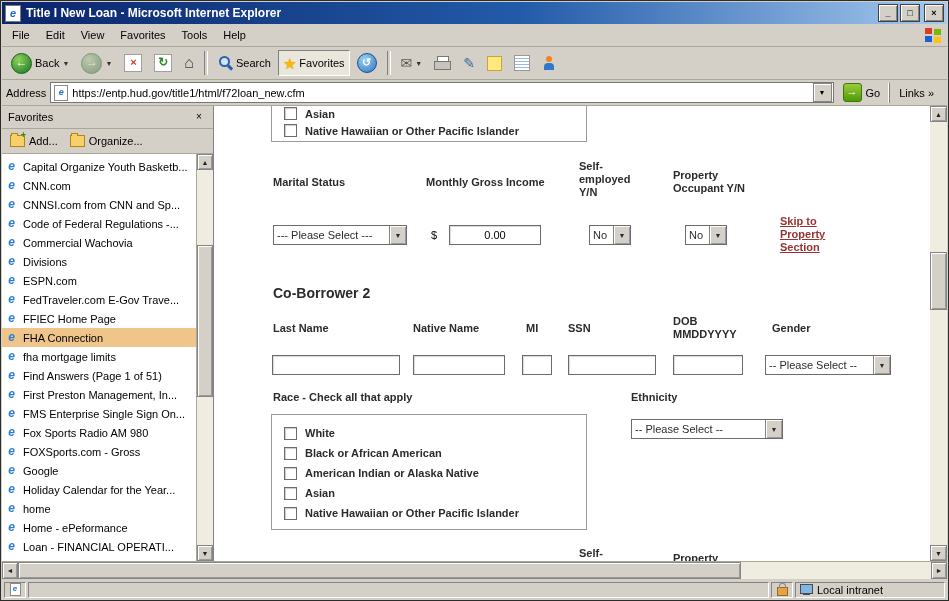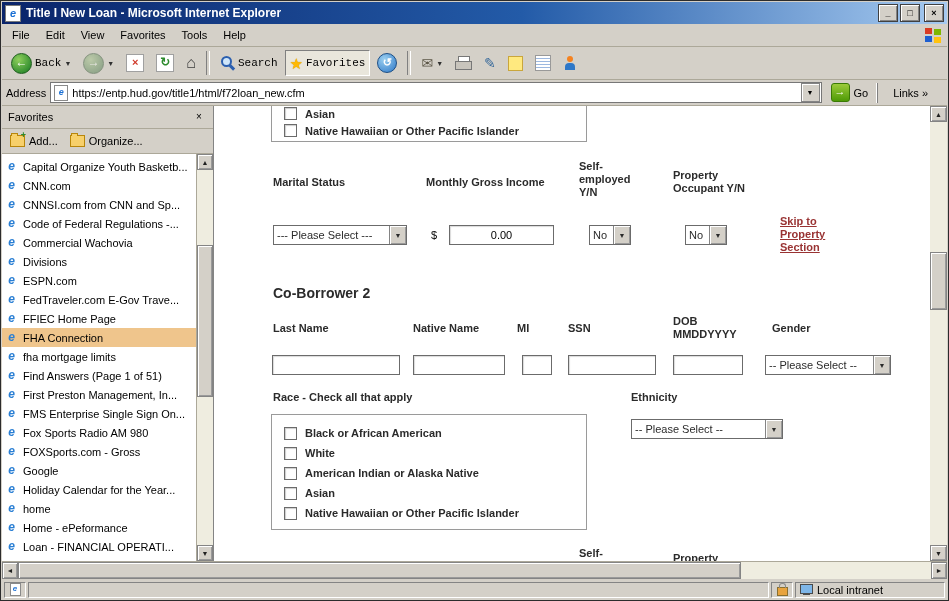--- a/index.html
+++ b/index.html
@@ -22,21 +22,21 @@
     linear-gradient(#DA3B23,#DA3B23) 1px 1px / 7px 6px no-repeat,
     linear-gradient(#7DB700,#7DB700) 10px 2px / 7px 6px no-repeat,
     linear-gradient(#1E5FD0,#1E5FD0) 1px 9px / 7px 6px no-repeat,
     linear-gradient(#FFC20E,#FFC20E) 10px 10px / 7px 6px no-repeat;}
 
   
   .toolbar{height:32px;flex:0 0 32px;display:flex;align-items:center;gap:2px;padding:0 4px;border-bottom:1px solid #ACA899;background:#D4D0C8;}
   .tb-btn{display:flex;align-items:center;gap:3px;padding:2px 4px;height:26px;box-sizing:border-box;border:1px solid transparent;cursor:default;}
   .tb-btn.pressed{background:#E9E6DC;border-color:#808080 #fff #fff #808080;}
   .tb-sep{width:2px;height:24px;border-left:1px solid #808080;border-right:1px solid #fff;margin:0 3px;}
-  .tb-label{font-size:11px;font-family:Liberation Mono, monospace;}
+  .tb-label{font-size:11px;}
   .dd{font-size:7px;color:#303030;}
   .circle-icon{width:19px;height:19px;border-radius:50%;background:radial-gradient(circle at 35% 30%,#8FD05C,#2E8B2E 78%);border:1px solid #1C5C1C;color:#fff;font-weight:bold;font-size:12px;line-height:17px;text-align:center;flex:0 0 auto;}
   .circle-icon.disabled{opacity:.5;filter:grayscale(.5);}
   .stop-icon{width:16px;height:16px;background:#fff;border:1px solid #a0a0a0;color:#D03A2B;font-weight:bold;font-size:11px;line-height:14px;text-align:center;}
   .refresh-icon{width:16px;height:16px;background:#fff;border:1px solid #a0a0a0;color:#2E8B2E;font-weight:bold;font-size:12px;line-height:14px;text-align:center;}
   .home-icon{font-size:16px;color:#3b3b3b;line-height:16px;}
   .mag-icon{width:15px;height:15px;position:relative;}
   .mag-icon::before{content:"";position:absolute;left:1px;top:0;width:7px;height:7px;border:2px solid #2B5FAF;border-radius:50%;background:#CFE6FA;}
   .mag-icon::after{content:"";position:absolute;left:9px;top:10px;width:6px;height:3px;background:#2B5FAF;transform:rotate(45deg);}
   .star-icon{color:#FFB903;font-size:15px;line-height:15px;text-shadow:0 0 1px #B8860B;}
@@ -53,21 +53,21 @@
   .msn-icon::after{content:"";position:absolute;left:2px;top:7px;width:10px;height:7px;border-radius:4px 4px 0 0;background:#2E78C8;}
 
   
   .addressbar{height:25px;flex:0 0 25px;display:flex;align-items:center;gap:4px;padding:0 4px;border-bottom:1px solid #ACA899;background:#D4D0C8;}
   .addr-input{flex:1;height:21px;box-sizing:border-box;background:#fff;border:1px solid #777;display:flex;align-items:center;gap:4px;padding:0 1px 0 3px;}
   .page-icon{width:12px;height:14px;background:#fff;border:1px solid #8a8a8a;color:#1A6FD4;font-weight:bold;font-style:italic;font-size:9px;line-height:12px;text-align:center;flex:0 0 auto;}
   .addr-text{flex:1;white-space:nowrap;overflow:hidden;}
   .addr-drop{width:17px;height:17px;background:#D4D0C8;border:1px solid #848484;box-shadow:inset 1px 1px 0 #fff;font-size:7px;display:flex;align-items:center;justify-content:center;flex:0 0 auto;}
   .go-btn{display:flex;align-items:center;gap:4px;padding:0 5px;}
   .go-icon{width:17px;height:17px;border-radius:3px;background:linear-gradient(#9CCB3B,#4E9A06);border:1px solid #3A7A04;color:#fff;font-weight:bold;font-size:11px;line-height:15px;text-align:center;}
-  .links-btn{display:flex;align-items:center;gap:3px;padding:0 15px;border-left:1px solid #808080;box-shadow:-1px 0 0 #fff;height:20px;}
+  .links-btn{display:flex;align-items:center;gap:3px;padding:0 9px;border-left:1px solid #808080;box-shadow:-1px 0 0 #fff;height:20px;}
 
   
   .main{flex:1;display:flex;min-height:0;}
 
   
   .fav-panel{width:211px;flex:0 0 211px;background:#fff;border-right:1px solid #848484;display:flex;flex-direction:column;min-height:0;}
   .fav-header{height:22px;flex:0 0 22px;background:#D4D0C8;display:flex;align-items:center;padding:0 6px;border-bottom:1px solid #ACA899;}
   .fav-title{flex:1;}
   .fav-close{width:16px;height:14px;text-align:center;font-size:10px;line-height:14px;cursor:default;}
   .fav-btnbar{height:24px;flex:0 0 24px;background:#D4D0C8;display:flex;align-items:center;gap:12px;padding:0 8px;border-bottom:1px solid #ACA899;}
@@ -110,28 +110,28 @@
   .sel{position:absolute;height:20px;box-sizing:border-box;background:#fff;border:1px solid #6b6b6b;display:flex;align-items:stretch;font-weight:normal;cursor:default;}
   .sel-text{flex:1;padding:3px 3px 0;white-space:nowrap;overflow:hidden;}
   .sel-arrow{width:16px;flex:0 0 16px;background:#D4D0C8;border-left:1px solid #848484;box-shadow:inset 1px 1px 0 #fff,inset -1px -1px 0 #9a9a9a;display:flex;align-items:center;justify-content:center;font-size:7px;}
   .tb-input{position:absolute;height:20px;box-sizing:border-box;background:#fff;border:1px solid #6b6b6b;box-shadow:inset 1px 1px 1px rgba(0,0,0,.15);font-family:"Liberation Sans",sans-serif;font-size:11px;font-weight:normal;padding:1px 3px;}
   .sel-marital{left:59px;top:119px;width:134px;}
   .lbl-marital{left:59px;top:70px;}
   .lbl-income{left:212px;top:70px;}
   .lbl-self{left:365px;top:54px;width:64px;}
   .lbl-occ{left:459px;top:63px;width:92px;}
   .cur{left:217px;top:123px;font-weight:normal;color:#000;}
-  .inp-income{left:235px;top:119px;width:105px;text-align:center;}
+  .inp-income{left:235px;top:119px;width:92px;text-align:center;}
   .sel-self{left:375px;top:119px;width:42px;}
   .sel-occ{left:471px;top:119px;width:42px;}
   .skip-link{position:absolute;left:566px;top:109px;width:62px;color:#993333;text-decoration:underline;line-height:13px;cursor:pointer;}
   .cob-heading{position:absolute;left:59px;top:179px;font-size:14px;color:#2b2b2b;}
   .lbl-last{left:59px;top:216px;}
   .lbl-first{left:199px;top:216px;}
-  .lbl-mi{left:303px;top:216px;}
+  .lbl-mi{left:312px;top:216px;}
   .lbl-ssn{left:354px;top:216px;}
   .lbl-dob{left:459px;top:209px;width:78px;}
   .lbl-gender{left:558px;top:216px;}
   .inp-last{left:58px;top:249px;width:128px;}
   .inp-first{left:199px;top:249px;width:92px;}
   .inp-mi{left:308px;top:249px;width:30px;}
   .inp-ssn{left:354px;top:249px;width:88px;}
   .inp-dob{left:459px;top:249px;width:70px;}
   .sel-gender{left:551px;top:249px;width:126px;}
   .lbl-race{left:59px;top:285px;}
@@ -449,26 +449,26 @@
           <span class="sel-arrow">▼</span>
         </div>
 
         <div class="flabel lbl-race">Race - Check all that apply</div>
         <div class="flabel lbl-eth">Ethnicity</div>
 
         <div class="group-box race-box">
 
             <div class="cb-row">
               <span class="cb"></span>
+              <span>White</span>
+            </div>
+
+            <div class="cb-row">
+              <span class="cb"></span>
               <span>Black or African American</span>
-            </div>
-
-            <div class="cb-row">
-              <span class="cb"></span>
-              <span>White</span>
             </div>
 
             <div class="cb-row">
               <span class="cb"></span>
               <span>American Indian or Alaska Native</span>
             </div>
 
             <div class="cb-row">
               <span class="cb"></span>
               <span>Asian</span>

